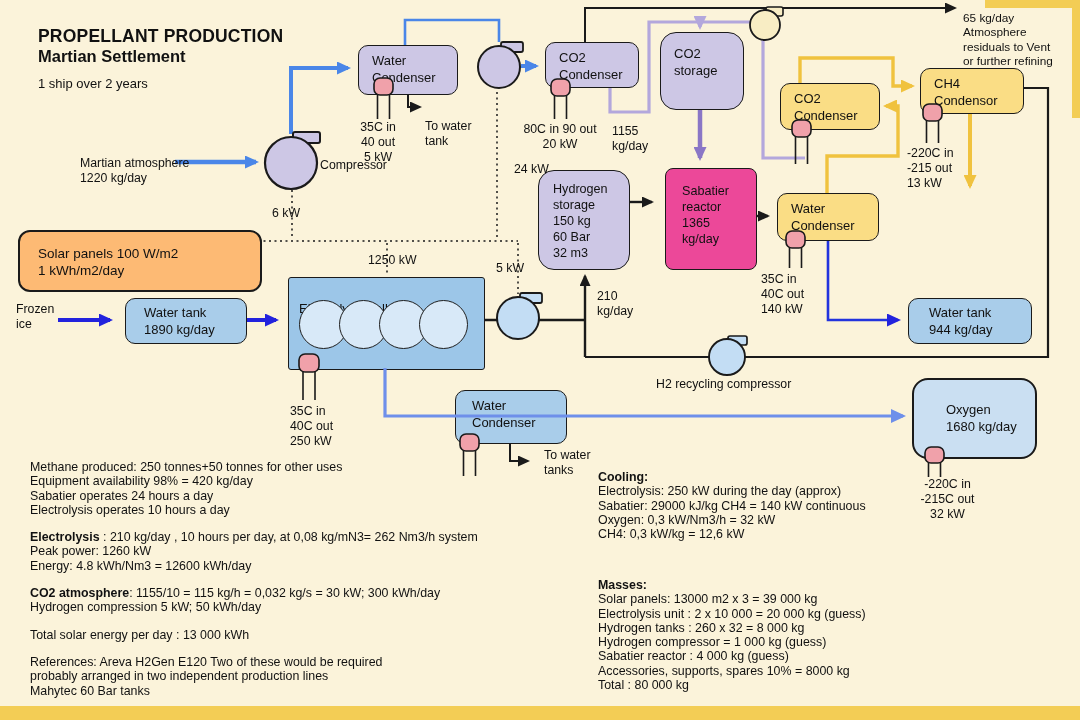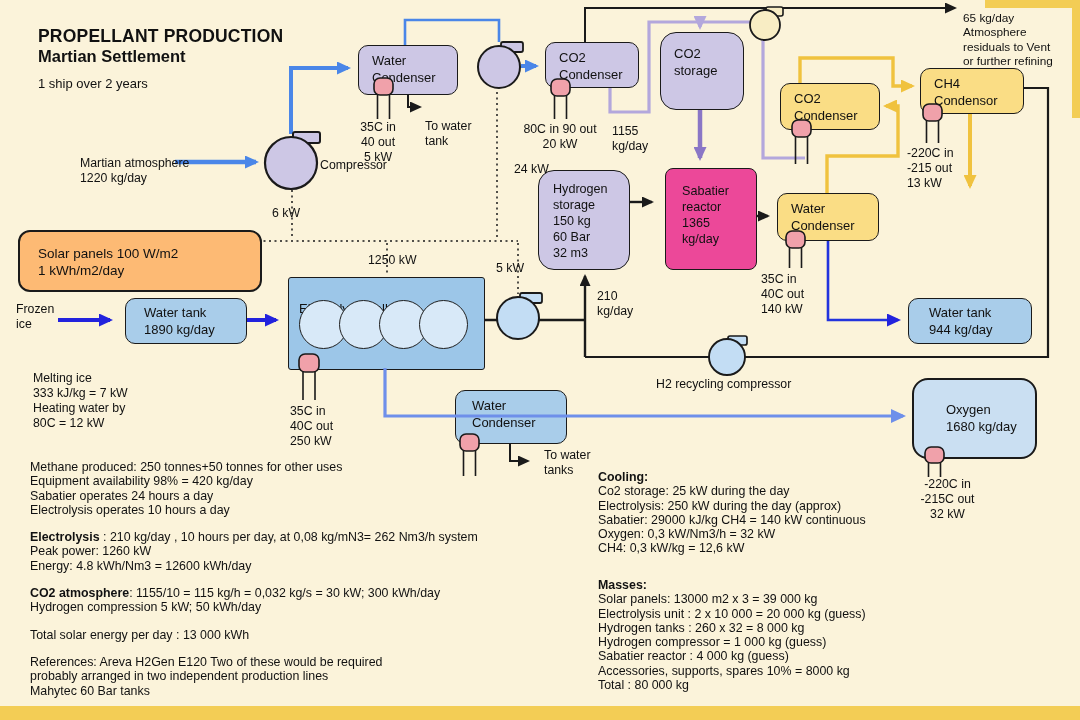--- a/index.html
+++ b/index.html
@@ -237,24 +237,20 @@
 residuals to Vent
 or further refining</div>
   <div class="lbl" style="left:612px;top:124px;">1155
 kg/day</div>
   <div class="lbl" style="left:368px;top:253px;">1250 kW</div>
   <div class="lbl" style="left:496px;top:261px;">5 kW</div>
   <div class="lbl" style="left:597px;top:289px;">210
 kg/day</div>
   <div class="lbl" style="left:16px;top:302px;">Frozen
 ice</div>
-  <div class="lbl" style="left:33px;top:371px;">Melting ice
-333 kJ/kg = 7 kW
-Heating water by
-80C = 12 kW</div>
   <div class="lbl" style="left:290px;top:404px;">35C in
 40C out
 250 kW</div>
   <div class="lbl" style="left:544px;top:448px;">To water
 tanks</div>
   <div class="lbl" style="left:761px;top:272px;">35C in
 40C out
 140 kW</div>
   <div class="lbl" style="left:907px;top:146px;">-220C in
 -215  out
@@ -279,21 +275,20 @@
     <div class="gap"></div>
     <div>Total solar energy per day : 13 000 kWh</div>
     <div class="gap"></div>
     <div>References: Areva H2Gen E120  Two of these would be required</div>
     <div>probably arranged in two independent production lines</div>
     <div>Mahytec 60 Bar tanks</div>
   </div>
 
   <div class="notes" style="left:598px;top:470px;width:330px;">
     <div class="b">Cooling:</div>
-    <div>Co2 storage: 25 kW during the day</div>
     <div>Electrolysis: 250 kW during the day (approx)</div>
     <div>Sabatier: 29000 kJ/kg CH4 = 140 kW continuous</div>
     <div>Oxygen: 0,3 kW/Nm3/h = 32 kW</div>
     <div>CH4: 0,3 kW/kg = 12,6 kW</div>
   </div>
 
   <div class="notes" style="left:598px;top:578px;width:340px;">
     <div class="b">Masses:</div>
     <div>Solar panels: 13000 m2 x 3 = 39 000 kg</div>
     <div>Electrolysis unit : 2 x 10 000 = 20 000 kg (guess)</div>

